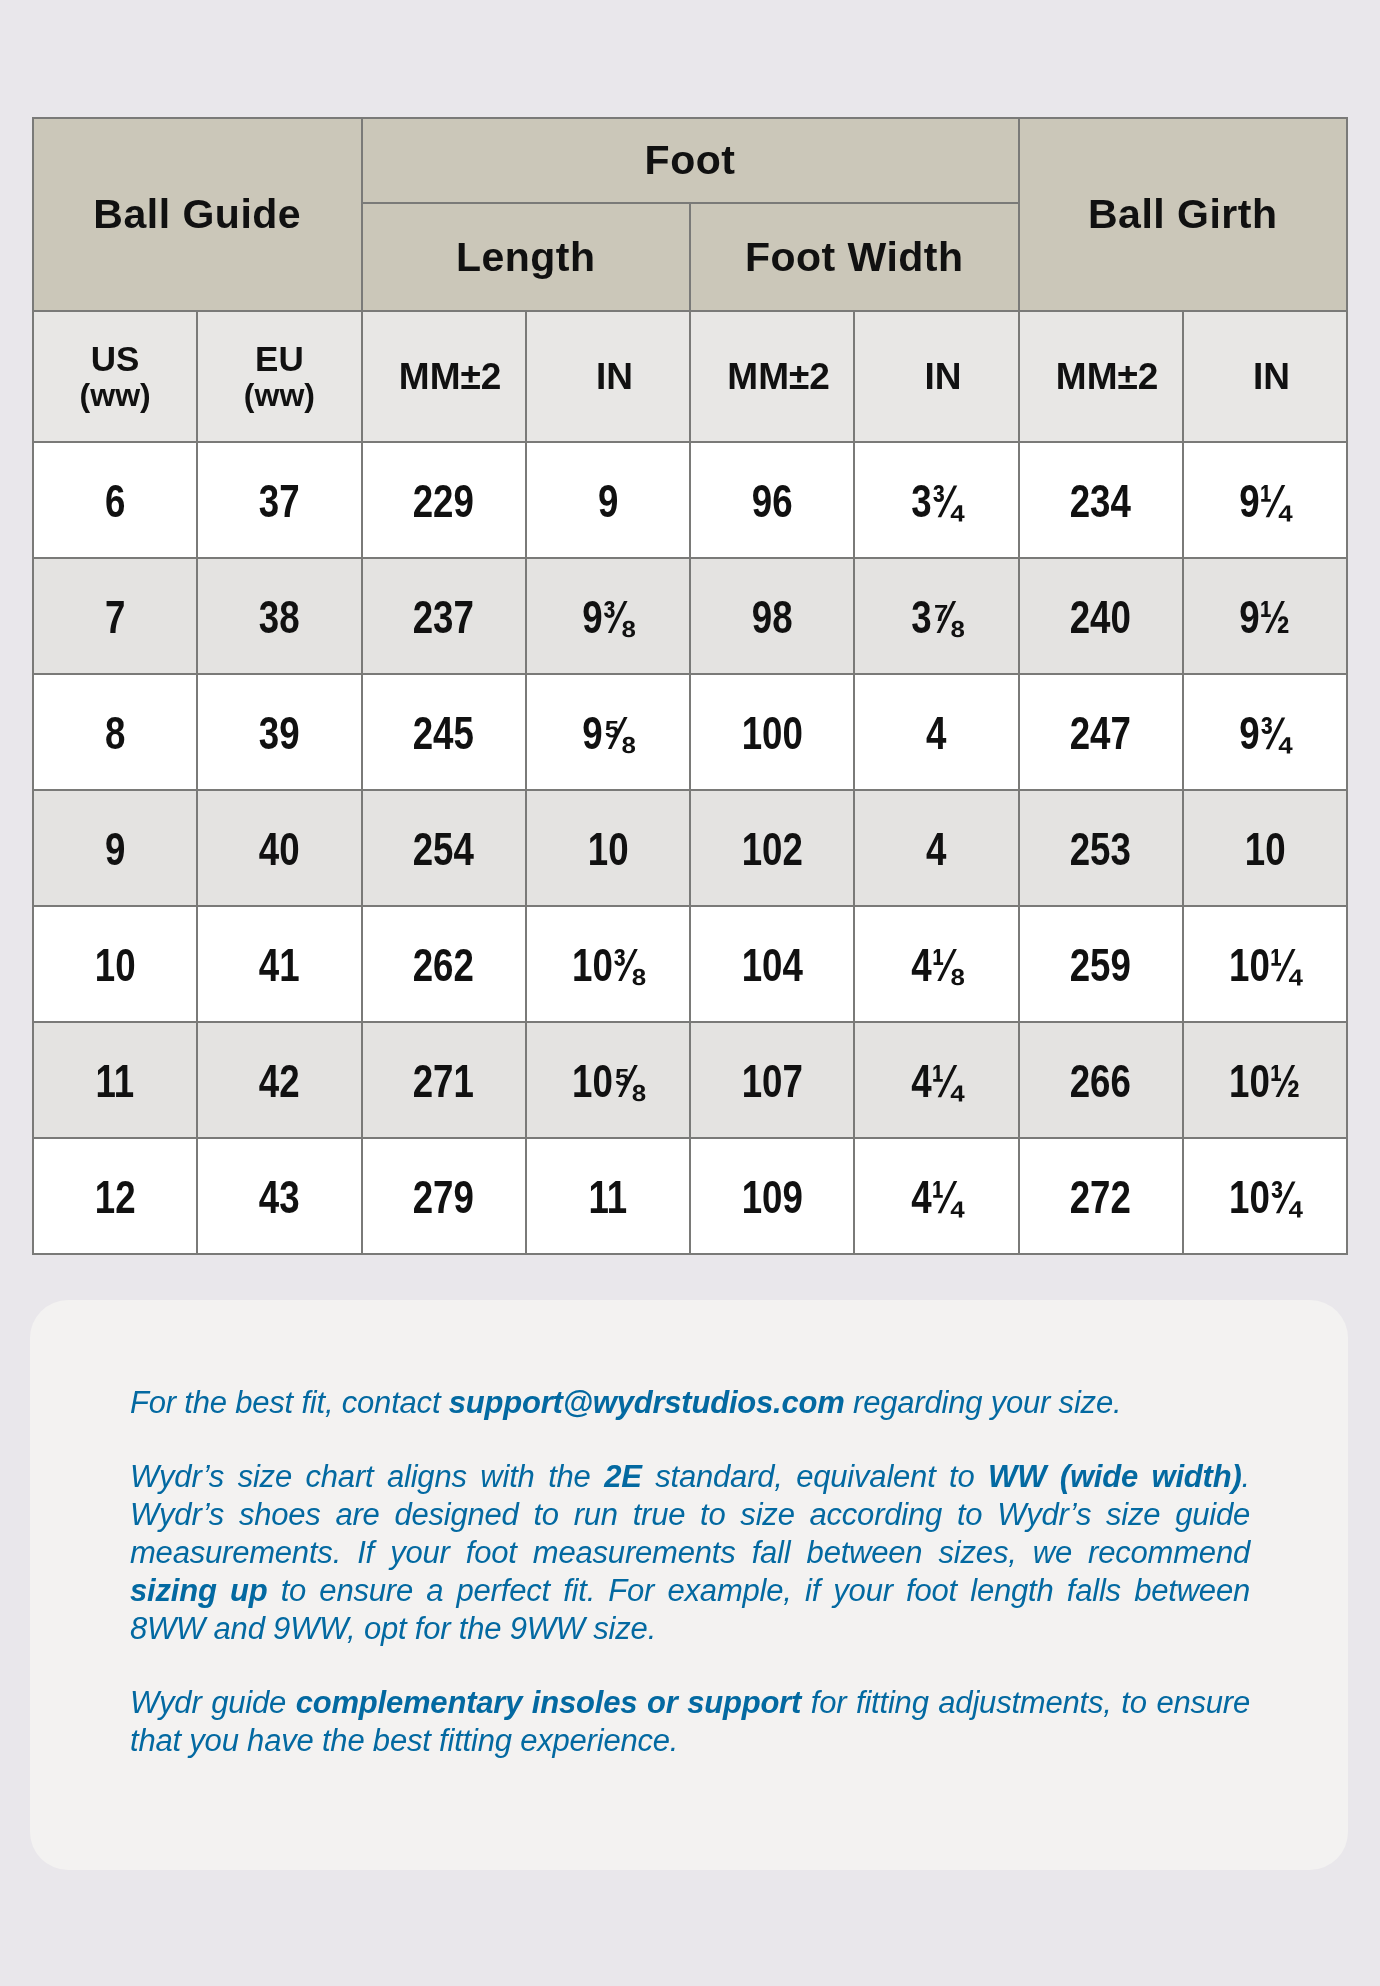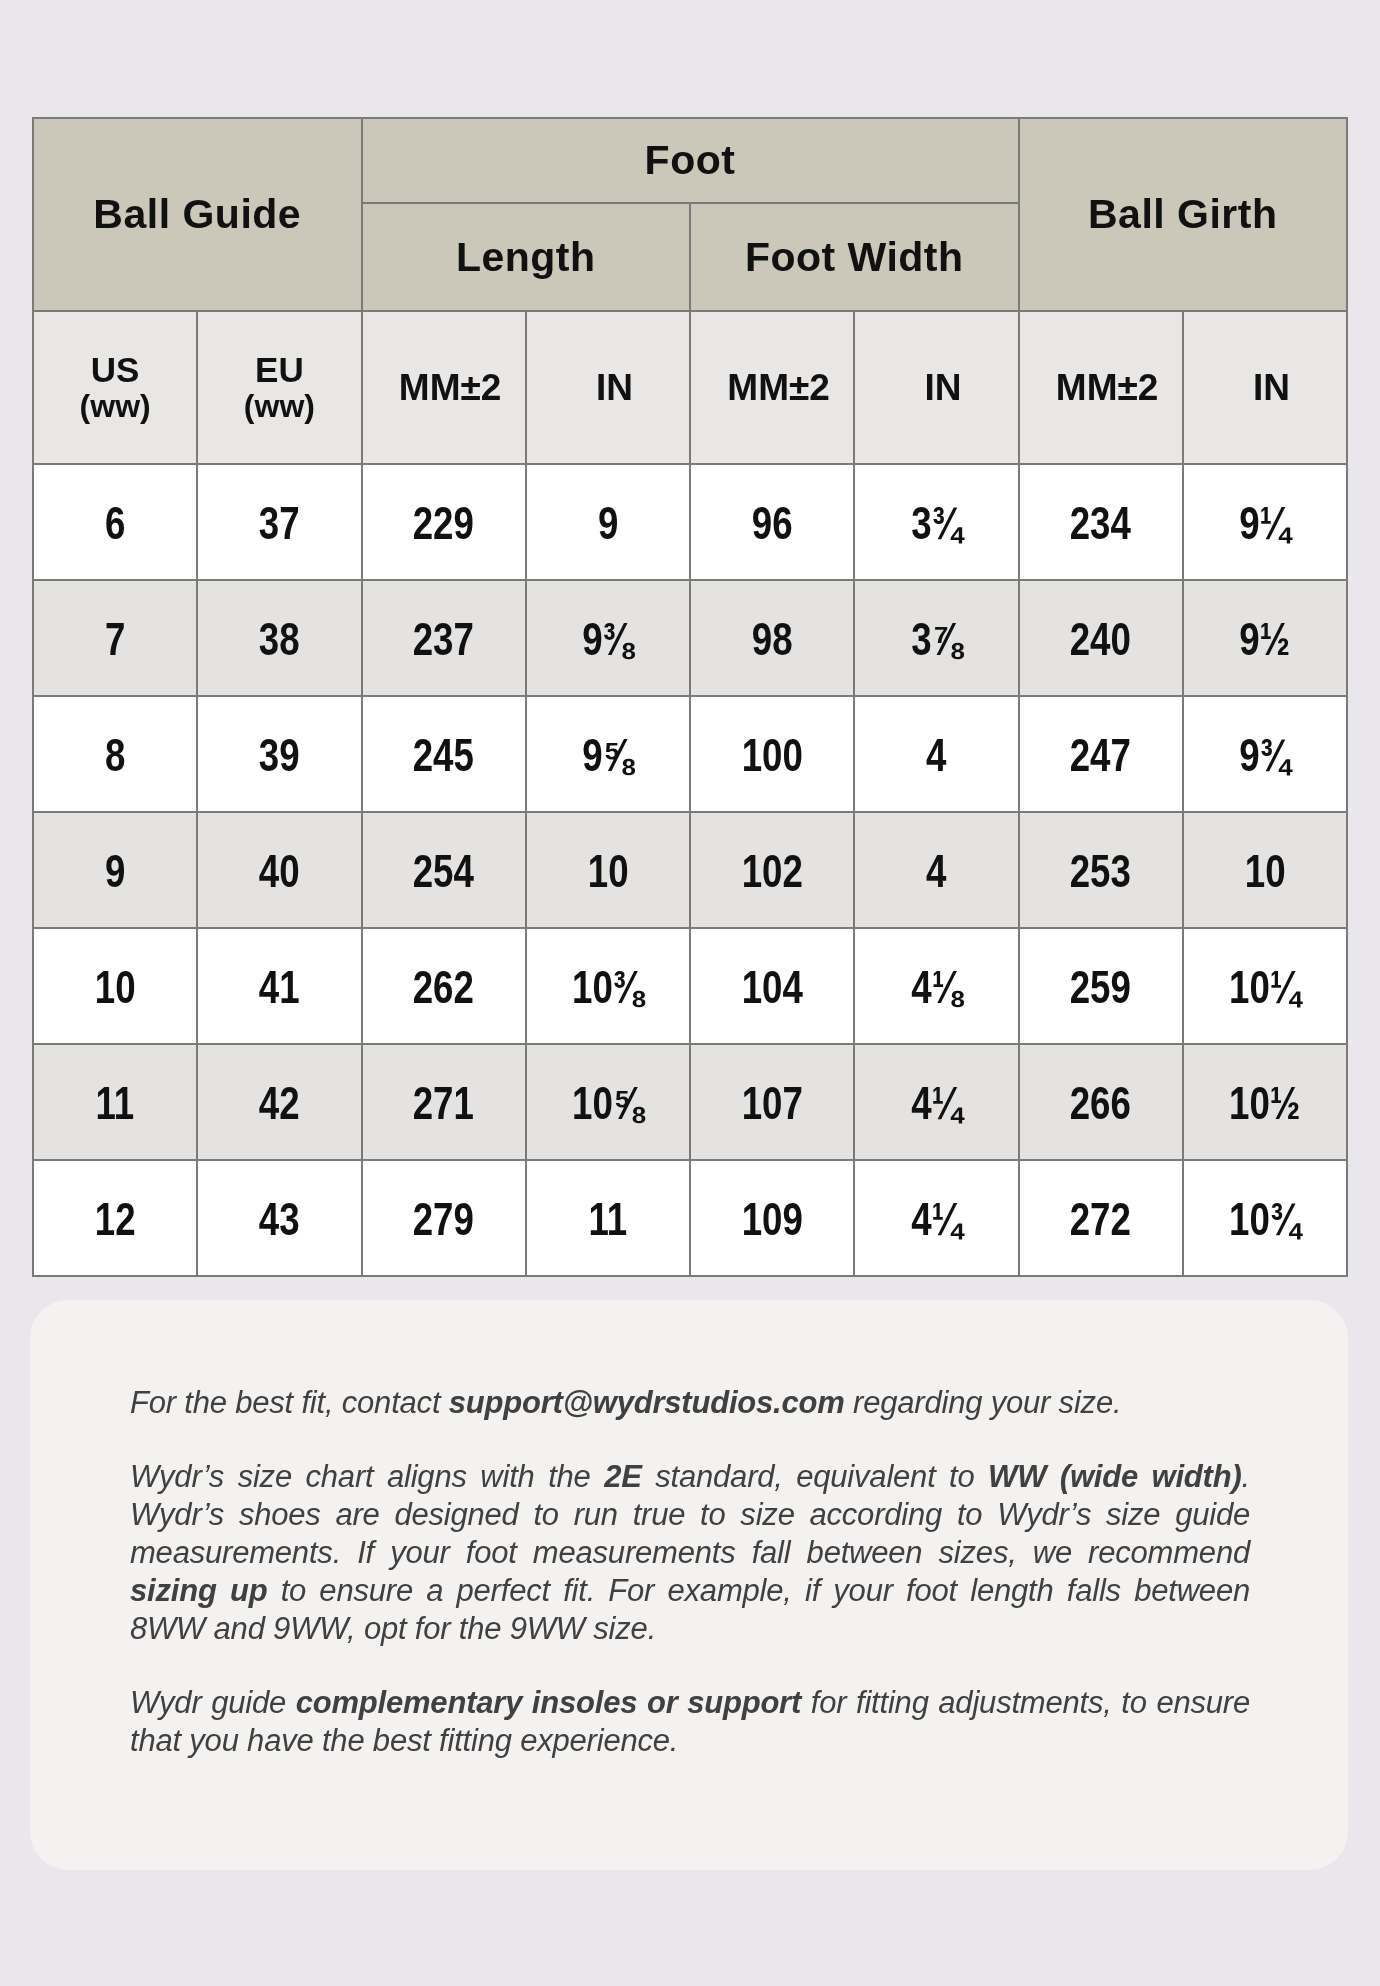--- a/index.html
+++ b/index.html
@@ -26,21 +26,21 @@
     position:absolute;left:32px;top:117px;width:1316px;
     border-collapse:collapse;table-layout:fixed;
   }
   .size-table td{
     border:2px solid var(--border);
     text-align:center;vertical-align:middle;
     padding:0;
   }
   tr.r-top{height:85px;}
   tr.r-sub1{height:108px;}
-  tr.r-units{height:153px;}
+  tr.r-units{height:131px;}
   tr.r-data{height:116px;}
 
   td.hdr{
     background:var(--header-bg);
     font-weight:bold;font-size:41px;letter-spacing:0.5px;
   }
   td.unit{
     background:var(--subheader-bg);
     font-weight:bold;
   }
@@ -58,21 +58,21 @@
     position:absolute;left:30px;top:1300px;width:1318px;height:570px;
     background:var(--note-bg);
     border-radius:38px;
     padding:84px 98px 0 100px;
   }
   .note p{
     margin:0 0 36px 0;
     font-style:italic;
     font-size:31px;line-height:38px;
     text-align:justify;
-    color:#404040;
+    color:#0369a1;
     letter-spacing:-0.2px;
   }
   .note p strong{font-weight:700;}
 </style>
 </head>
 <body>
 
 <table class="size-table">
   <colgroup>
     <col>

